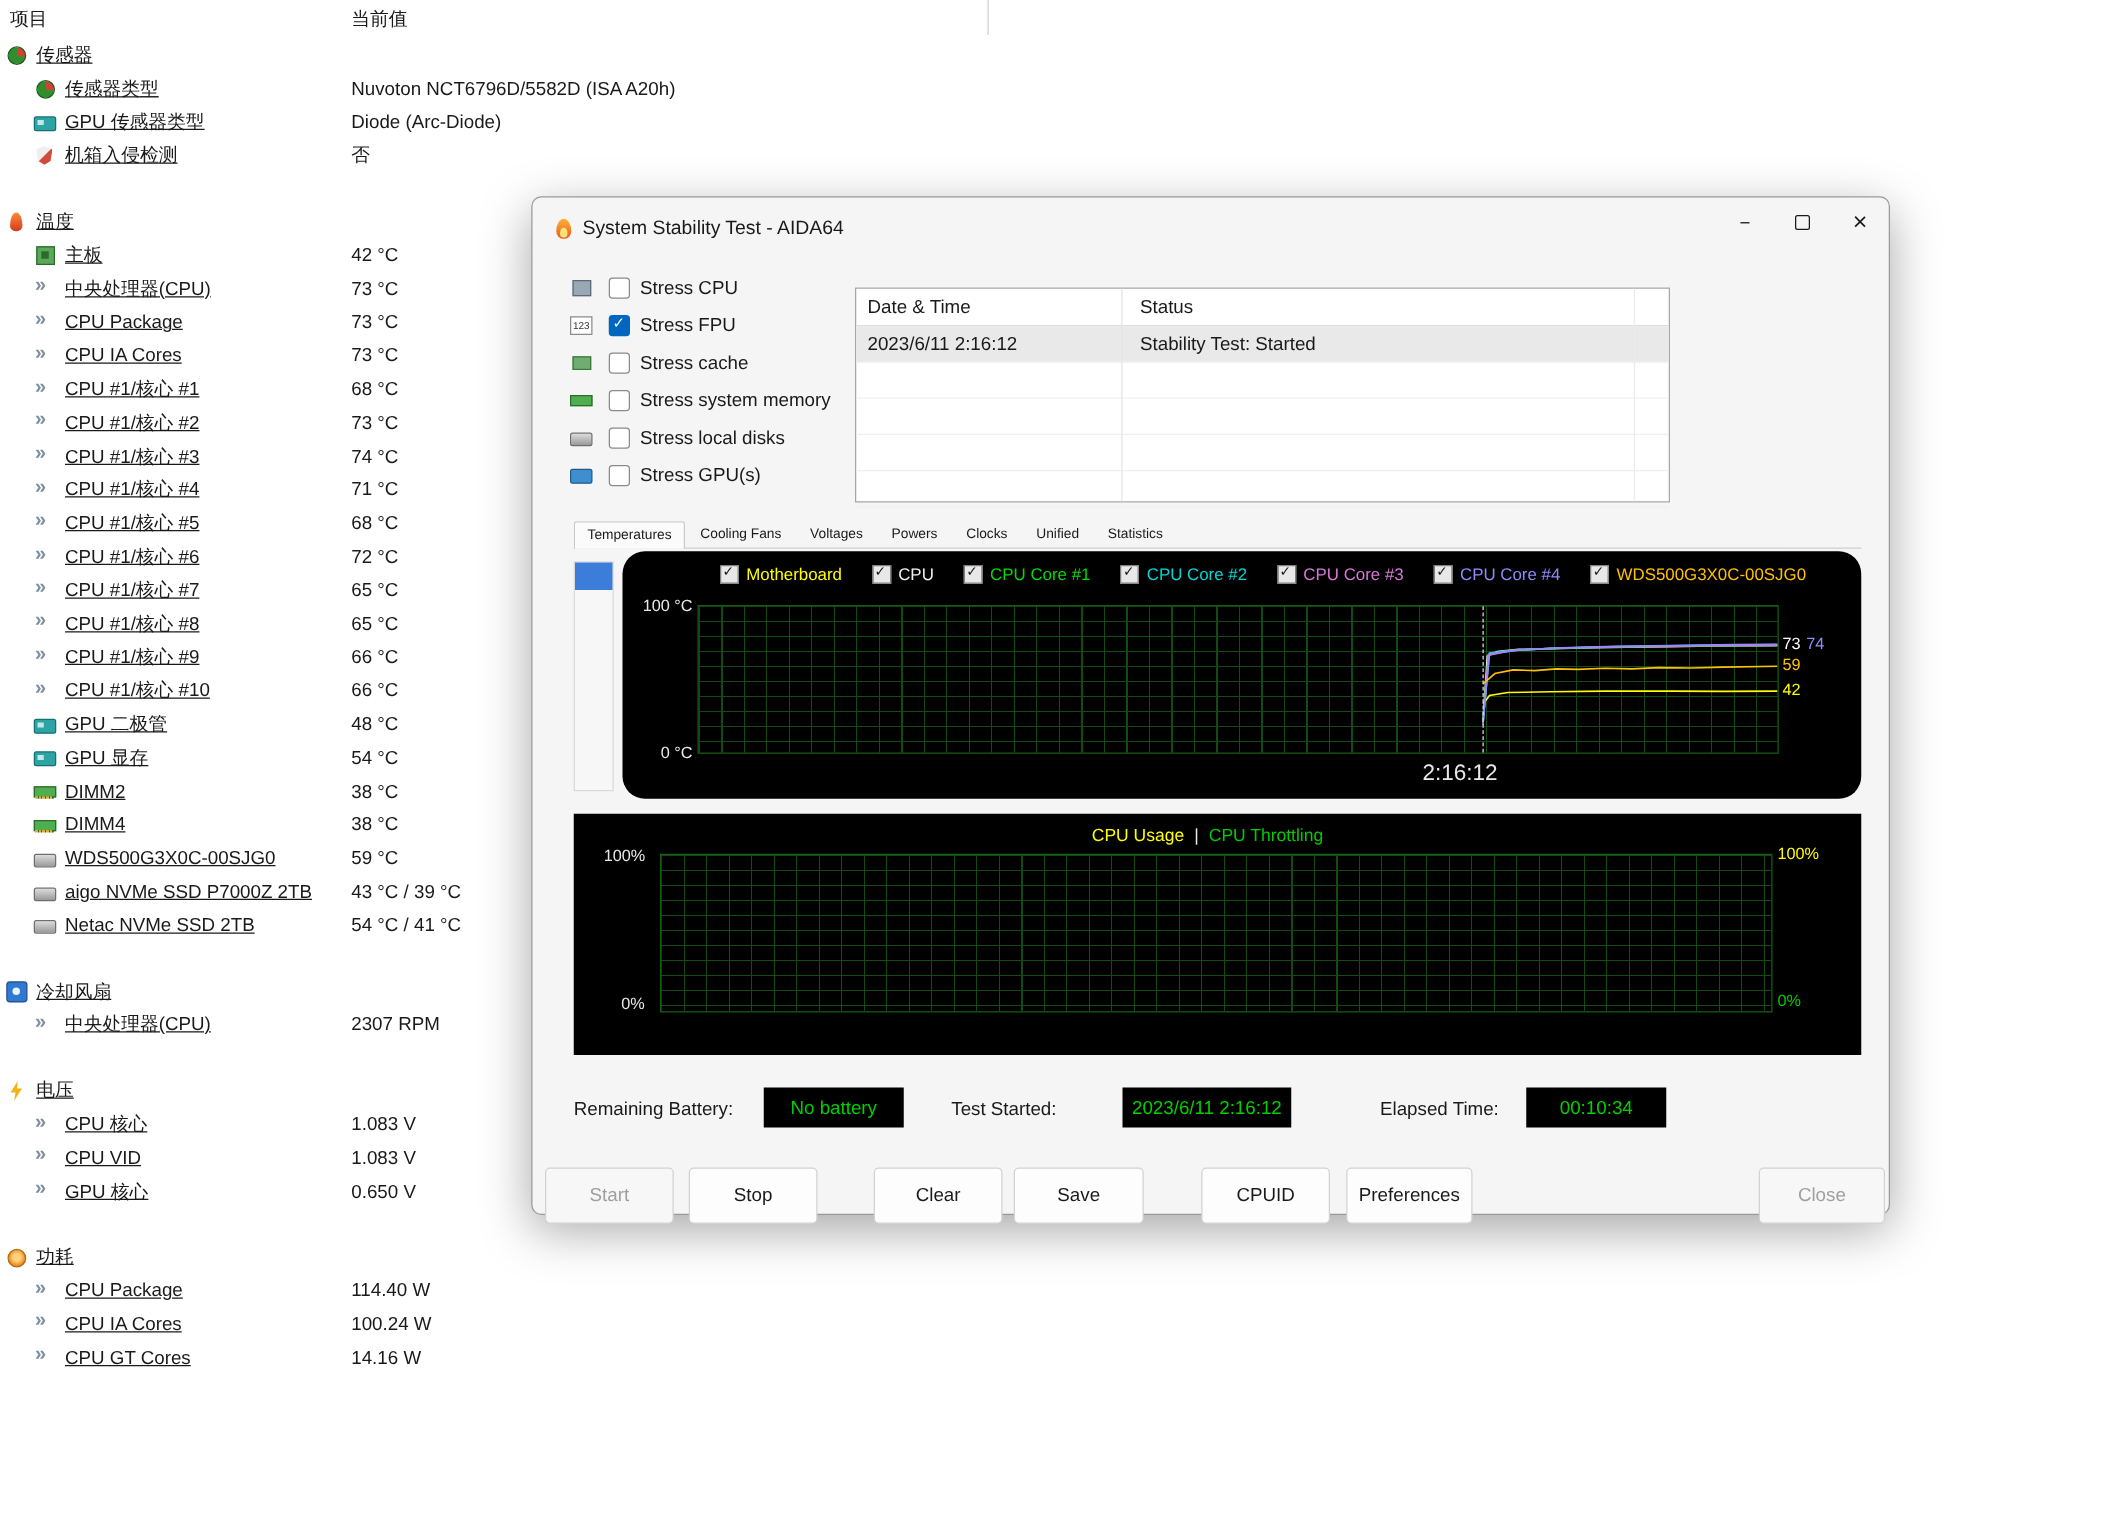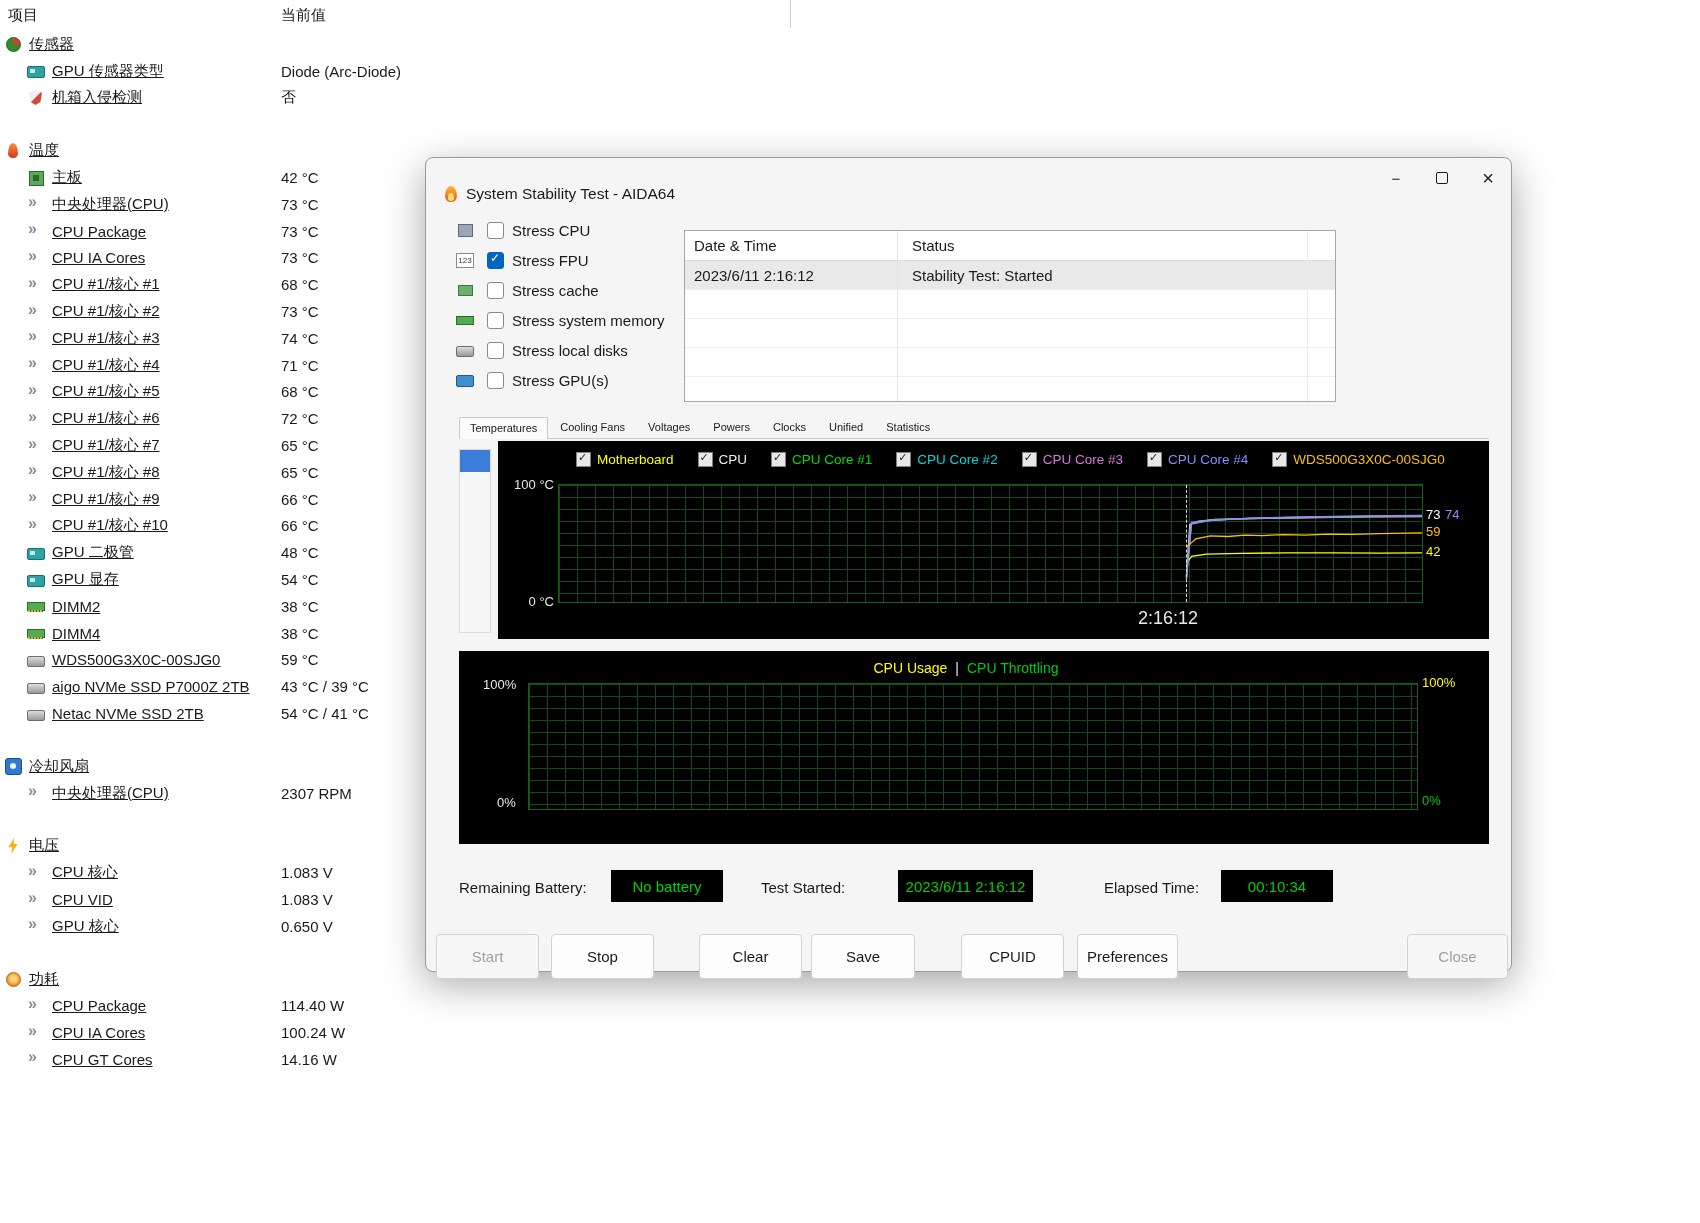--- a/index.html
+++ b/index.html
@@ -44,21 +44,21 @@
   .ic-fpu-stress-icon::before{content:"123";position:absolute;left:0;top:1px;width:16px;height:13px;background:#fff;border:1px solid #8a8a8a;
      font-size:8px;line-height:13px;text-align:center;color:#333;}
   .ic-cache-stress-icon::before{content:"";position:absolute;left:2px;top:3px;width:13px;height:9px;background:#6fae6f;border:1px solid #3b7a3b;}
   .ic-memory-stress-icon::before{content:"";position:absolute;left:0;top:4px;width:16px;height:7px;background:#4fae4f;border:1px solid #2d6b2d;}
   .ic-disk-stress-icon::before{content:"";position:absolute;left:0;top:4px;width:16px;height:9px;background:linear-gradient(#dcdcdc,#9a9a9a);border:1px solid #6f6f6f;border-radius:2px;}
   .ic-gpu-stress-icon::before{content:"";position:absolute;left:0;top:3px;width:16px;height:10px;background:#3f8fd0;border:1px solid #1d5c8c;border-radius:2px;}
 
   
   #dialog{position:absolute;left:425px;top:157px;width:1085px;height:813px;background:#f5f5f5;
      border:1px solid #9a9a9a;border-radius:8px;box-shadow:0 12px 40px rgba(0,0,0,.35);font-size:15px;}
-  #titlebar{position:absolute;left:0;top:16px;right:0;height:40px;display:flex;align-items:center;padding-left:18px;border-radius:8px 8px 0 0;}
+  #titlebar{position:absolute;left:0;top:5px;right:0;height:40px;display:flex;align-items:center;padding-left:18px;border-radius:8px 8px 0 0;}
   #title-text{margin-left:8px;font-size:15.5px;}
   .flame-icon{width:14px;height:16px;position:relative;}
   .flame-icon::before{content:"";position:absolute;left:1px;top:0;width:12px;height:16px;background:linear-gradient(#ffb23c,#e85a1a);
      border-radius:50% 50% 45% 45%/62% 62% 38% 38%;}
   .flame-icon::after{content:"";position:absolute;left:4px;top:7px;width:6px;height:8px;background:#ffe27a;border-radius:50% 50% 45% 45%/60% 60% 40% 40%;}
   #win-controls{position:absolute;right:0;top:0;height:40px;display:flex;}
   .win-btn{width:46px;height:40px;display:flex;align-items:center;justify-content:center;color:#1a1a1a;font-size:15px;}
   .win-min::before{content:"\2212";}
   .win-max::before{content:"";width:10px;height:10px;border:1.3px solid #1a1a1a;border-radius:2px;display:block;}
   .win-close::before{content:"\00D7";font-size:20px;}
@@ -85,21 +85,21 @@
   
   #tabbar{position:absolute;left:33px;top:252px;right:22px;height:28px;border-bottom:1px solid #cfcfcf;display:flex;align-items:flex-end;}
   .tab{padding:4px 10px 5px;margin-right:1px;font-size:11px;border:1px solid transparent;border-bottom:none;color:#1a1a1a;}
   .tab.active{background:#fbfbfb;border-color:#c9c9c9;position:relative;top:1px;border-radius:2px 2px 0 0;}
 
   
   #vslider{position:absolute;left:33px;top:291px;width:30px;height:182px;background:#f7f7f7;border:1px solid #dadada;}
   #vslider-thumb{position:absolute;left:0;top:0;width:100%;height:22px;background:#3c7dd9;}
 
   
-  #tempbox{position:absolute;left:72px;top:283px;width:991px;height:198px;background:#000;}
+  #tempbox{position:absolute;left:72px;top:283px;width:991px;height:198px;background:#000;border-radius:18px;}
   #temp-legend{position:absolute;left:78px;top:11px;display:flex;gap:24px;align-items:center;font-size:13.5px;}
   .lg-item{display:flex;align-items:center;gap:6px;white-space:nowrap;}
   .lcb{width:13px;height:13px;background:#e8e8e8;border:1px solid #808080;position:relative;flex:none;}
   .lcb::after{content:"\2713";color:#1a1a1a;position:absolute;left:1px;top:-2px;font-size:11px;}
   .plot{position:absolute;background-color:#000;border:1px solid #156015;
      background-image:repeating-linear-gradient(to right,#124c12 0 1px,transparent 1px 18px),
                       repeating-linear-gradient(to bottom,#124c12 0 1px,transparent 1px 12px);}
   #temp-plot{left:60px;top:43px;width:863px;height:117px;}
   .plot svg{position:absolute;inset:0;width:100%;height:100%;}
   .vmark{position:absolute;top:0;bottom:0;left:72.7%;width:0;border-left:1px dashed #e0e0e0;}
@@ -140,20 +140,25 @@
 
   <div class="col-hdr" id="hdr-item">项目</div>
   <div class="col-hdr" id="hdr-value">当前值</div>
   <div id="hdr-vline"></div>
   <div id="sensor-rows">
       <div class="s-row section">
         <span class="ic ic-sensor-icon"></span>
         <span class="s-label">传感器</span>
       </div>
       <div class="s-row">
+        <span class="ic ic-sensor-type-icon"></span>
+        <span class="s-label">传感器类型</span>
+        <span class="s-value">Nuvoton NCT6796D/5582D  (ISA A20h)</span>
+      </div>
+      <div class="s-row">
         <span class="ic ic-gpu-icon"></span>
         <span class="s-label">GPU 传感器类型</span>
         <span class="s-value">Diode  (Arc-Diode)</span>
       </div>
       <div class="s-row">
         <span class="ic ic-shield-icon"></span>
         <span class="s-label">机箱入侵检测</span>
         <span class="s-value">否</span>
       </div>
       <div class="s-gap"></div>

